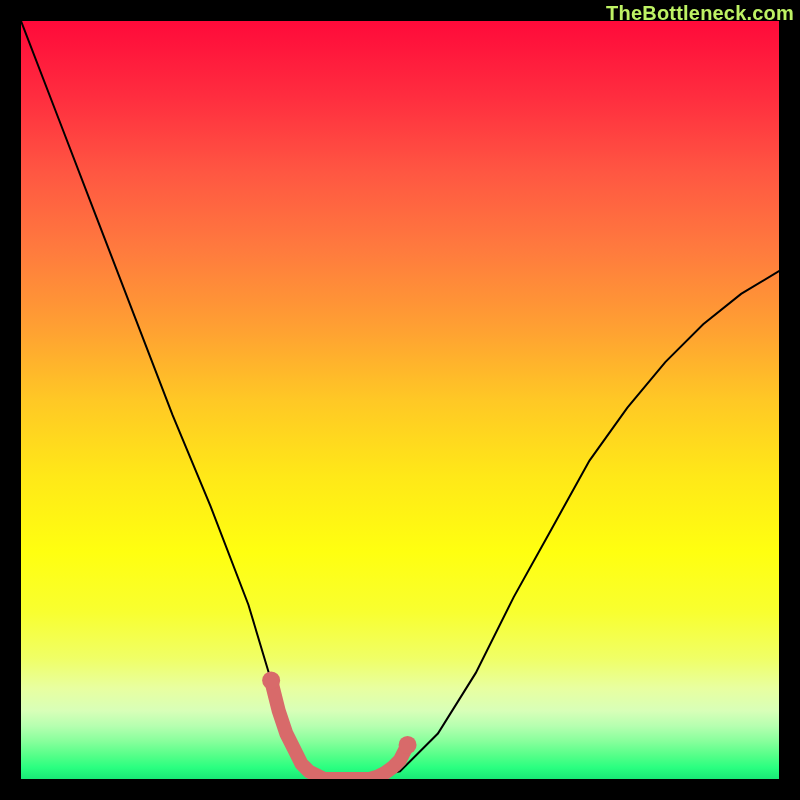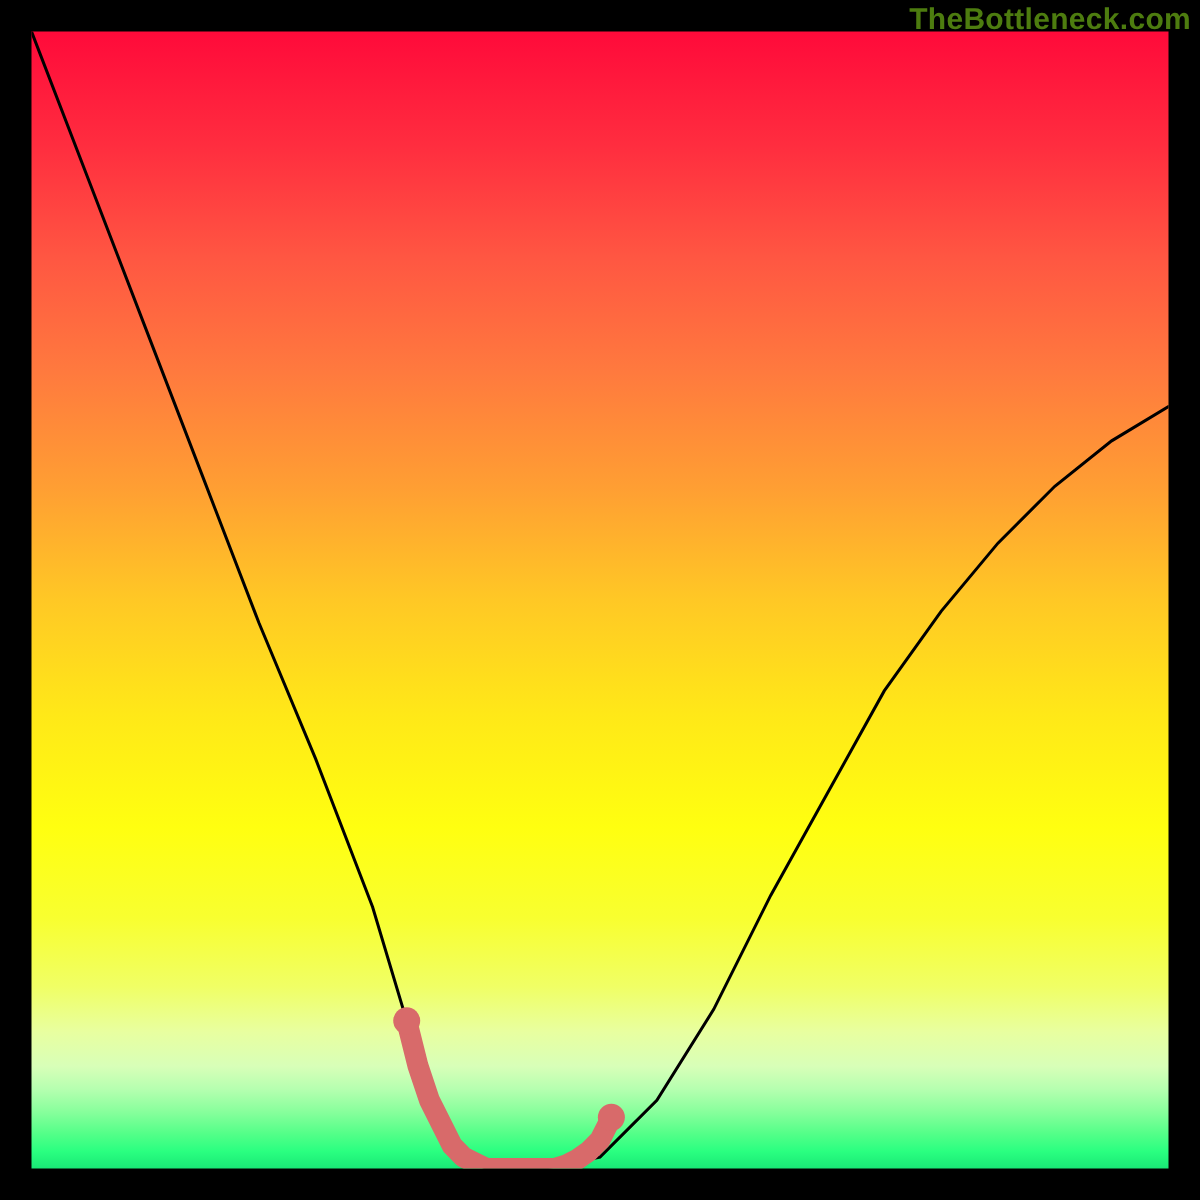--- a/index.html
+++ b/index.html
@@ -44,21 +44,21 @@
       #19e876 100%
     );
   }
   .watermark {
     position: absolute;
     top: 2px;
     right: 6px;
     font-family: Arial, Helvetica, sans-serif;
     font-size: 20px;
     font-weight: bold;
-    color: #4d7c0f;
+    color: #bef264;
     letter-spacing: 0.2px;
     z-index: 10;
   }
   svg.overlay {
     position: absolute;
     left: 0;
     top: 0;
     width: 100%;
     height: 100%;
   }

